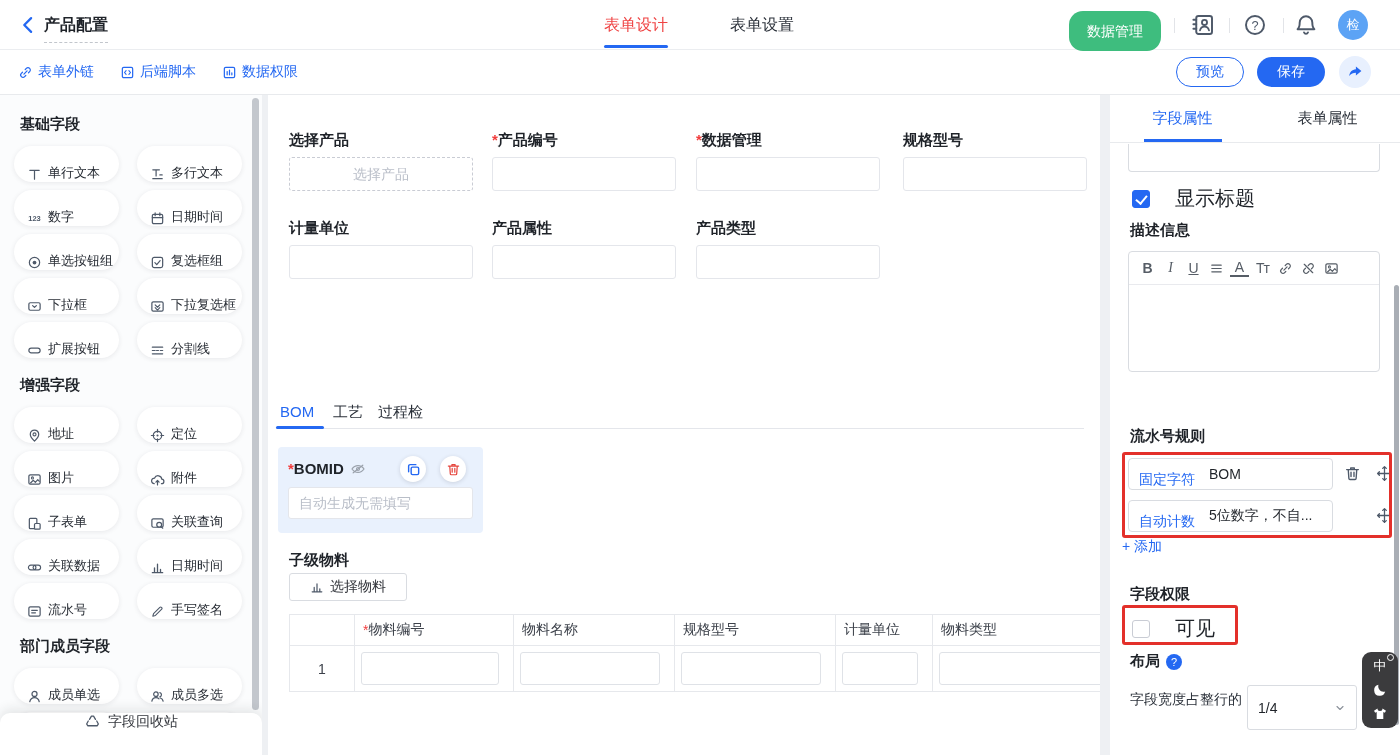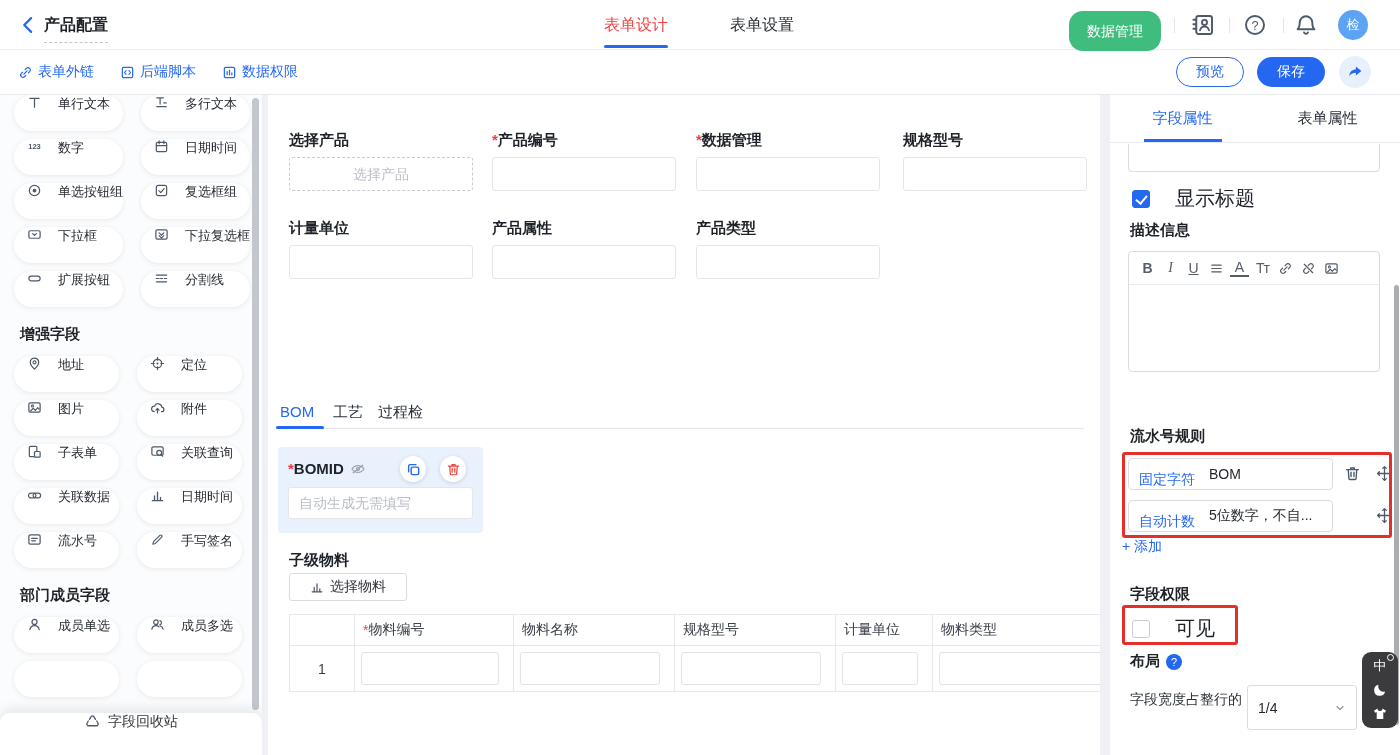--- a/index.html
+++ b/index.html
@@ -33,22 +33,22 @@
     color:#fff; background:#2468f2; font-size:14px; border-radius:16px; cursor:pointer; }
   .btn-share { position:absolute; left:1339px; top:6px; width:32px; height:32px; border-radius:50%;
     background:#e8f0fe; border:none; cursor:pointer; display:flex; align-items:center; justify-content:center; }
 
   
   .sidebar { position:absolute; left:0; top:95px; width:262px; height:660px; background:#fbfcfd; overflow:hidden; }
   .sside { padding:0 14px; }
   .stitle { font-size:15px; font-weight:bold; padding:20px 6px 12px; }
   .stitle.later { padding-top:18px; }
   .pill-grid { display:grid; grid-template-columns:1fr 1fr; gap:8px 18px; padding:0 6px 0 0; }
-  .pill { height:36px; background:#fff; border-radius:18px; display:flex; align-items:flex-start;
-    gap:16px; padding-left:13px; font-size:13px; color:#262b33; cursor:grab;
+  .pill { height:36px; background:#fff; border-radius:18px; display:flex; align-items:flex-end;
+    gap:6px; padding-left:13px; font-size:13px; color:#262b33; cursor:grab;
     box-shadow:0 1px 5px rgba(31,35,41,.09); white-space:nowrap; }
   .pic { width:15px; height:15px; flex:none; color:#4e5969; }
   .side-scroll { position:absolute; left:252px; top:3px; width:7px; height:612px; background:#c3c7cd; border-radius:4px; }
   .recycle { position:absolute; left:0; bottom:0; width:262px; height:42px; background:#fff;
     border-radius:10px 10px 0 0; box-shadow:0 -4px 12px rgba(31,35,41,.10);
     display:flex; align-items:flex-start; justify-content:center; gap:7px; font-size:14px; color:#33363c; cursor:pointer; }
 
   
   .canvas { position:absolute; left:268px; top:95px; width:832px; height:660px; background:#fff; overflow:hidden; }
   .cfield { position:absolute; width:184px; }
@@ -343,20 +343,21 @@
   <button class="btn-save">保存</button>
   <button class="btn-share">
       <svg width="18" height="18" viewBox="0 0 16 16">
         <use href="#i-share"></use>
       </svg>
     </button>
 </div>
 
 <div class="sidebar">
   <div class="sside">
+    <div class="stitle">基础字段</div>
     <div class="pill-grid">
       <div class="pill">
           <svg class="pic">
             <use href="#i-tline"></use>
           </svg>
           <span>单行文本</span>
         </div>
       <div class="pill">
           <svg class="pic">
             <use href="#i-mline"></use>

